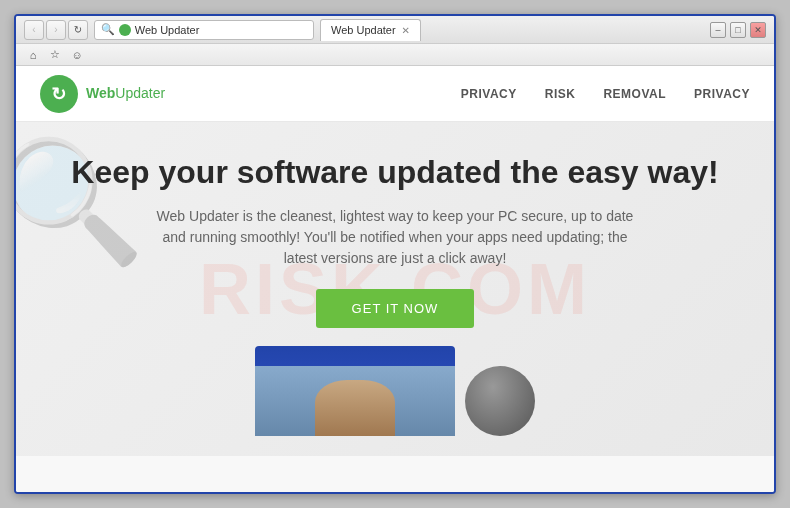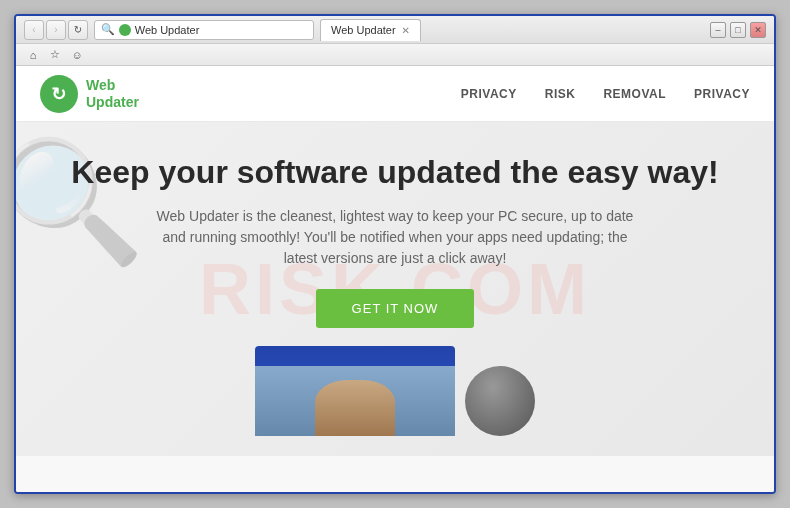--- a/index.html
+++ b/index.html
@@ -182,31 +182,31 @@
       border-radius: 50%;
       display: flex;
       align-items: center;
       justify-content: center;
       color: white;
       font-size: 18px;
       font-weight: bold;
     }
     .logo-text {
       display: flex;
-      flex-direction: column;
+      flex-direction: row;
       line-height: 1.2;
     }
     .logo-text .web {
       font-size: 14px;
       font-weight: bold;
       color: #4caf50;
     }
     .logo-text .updater {
       font-size: 14px;
-      font-weight: bold;
+      font-weight: normal;
       color: #4caf50;
     }
     .site-menu {
       display: flex;
       gap: 28px;
     }
     .site-menu a {
       text-decoration: none;
       color: #555;
       font-size: 12px;

